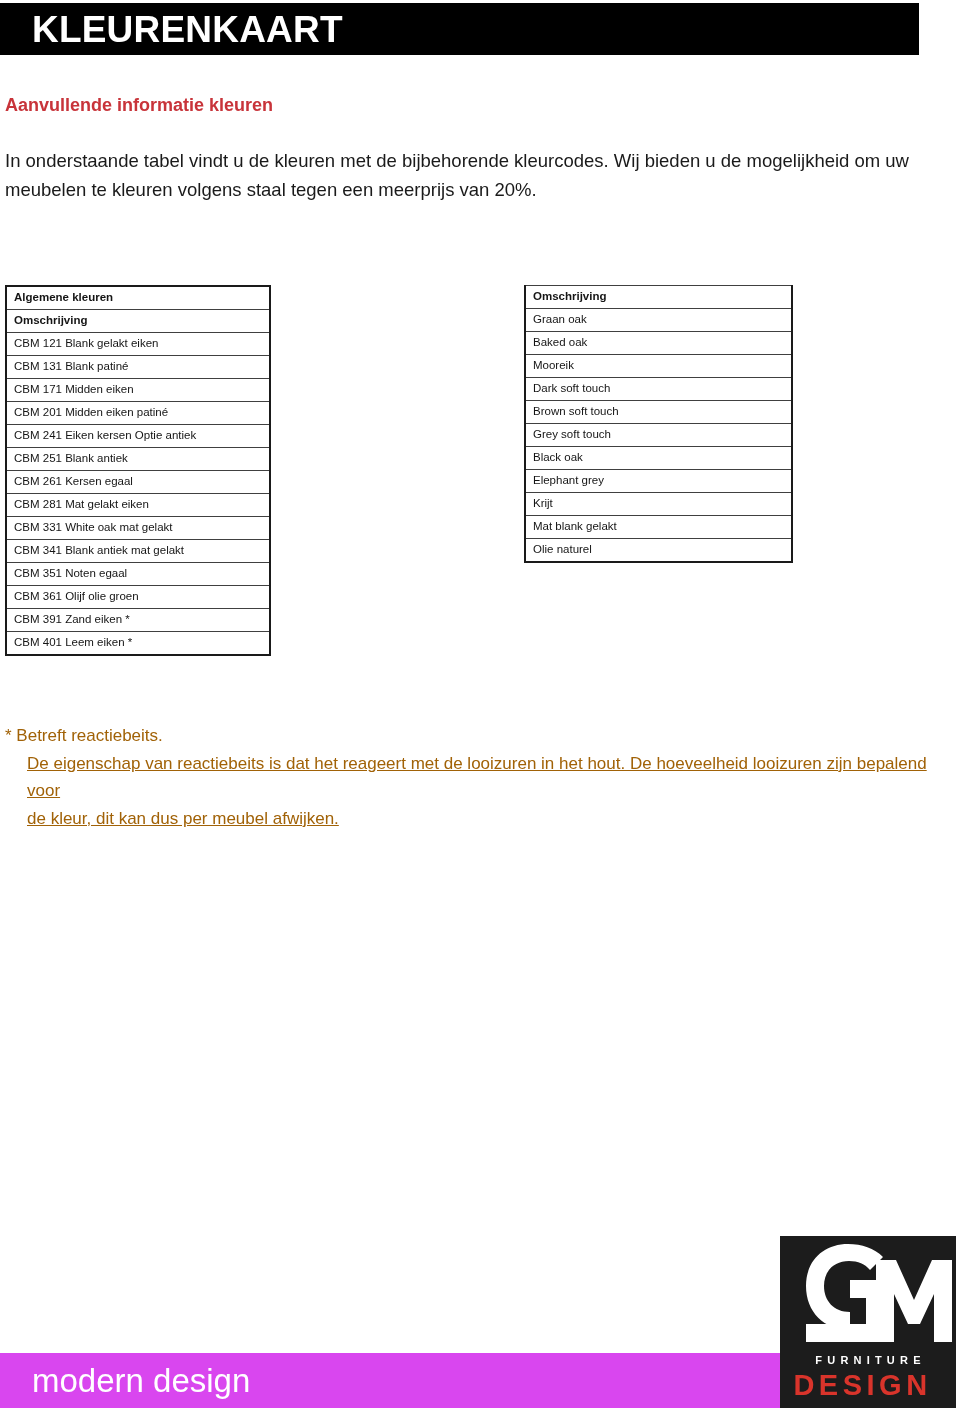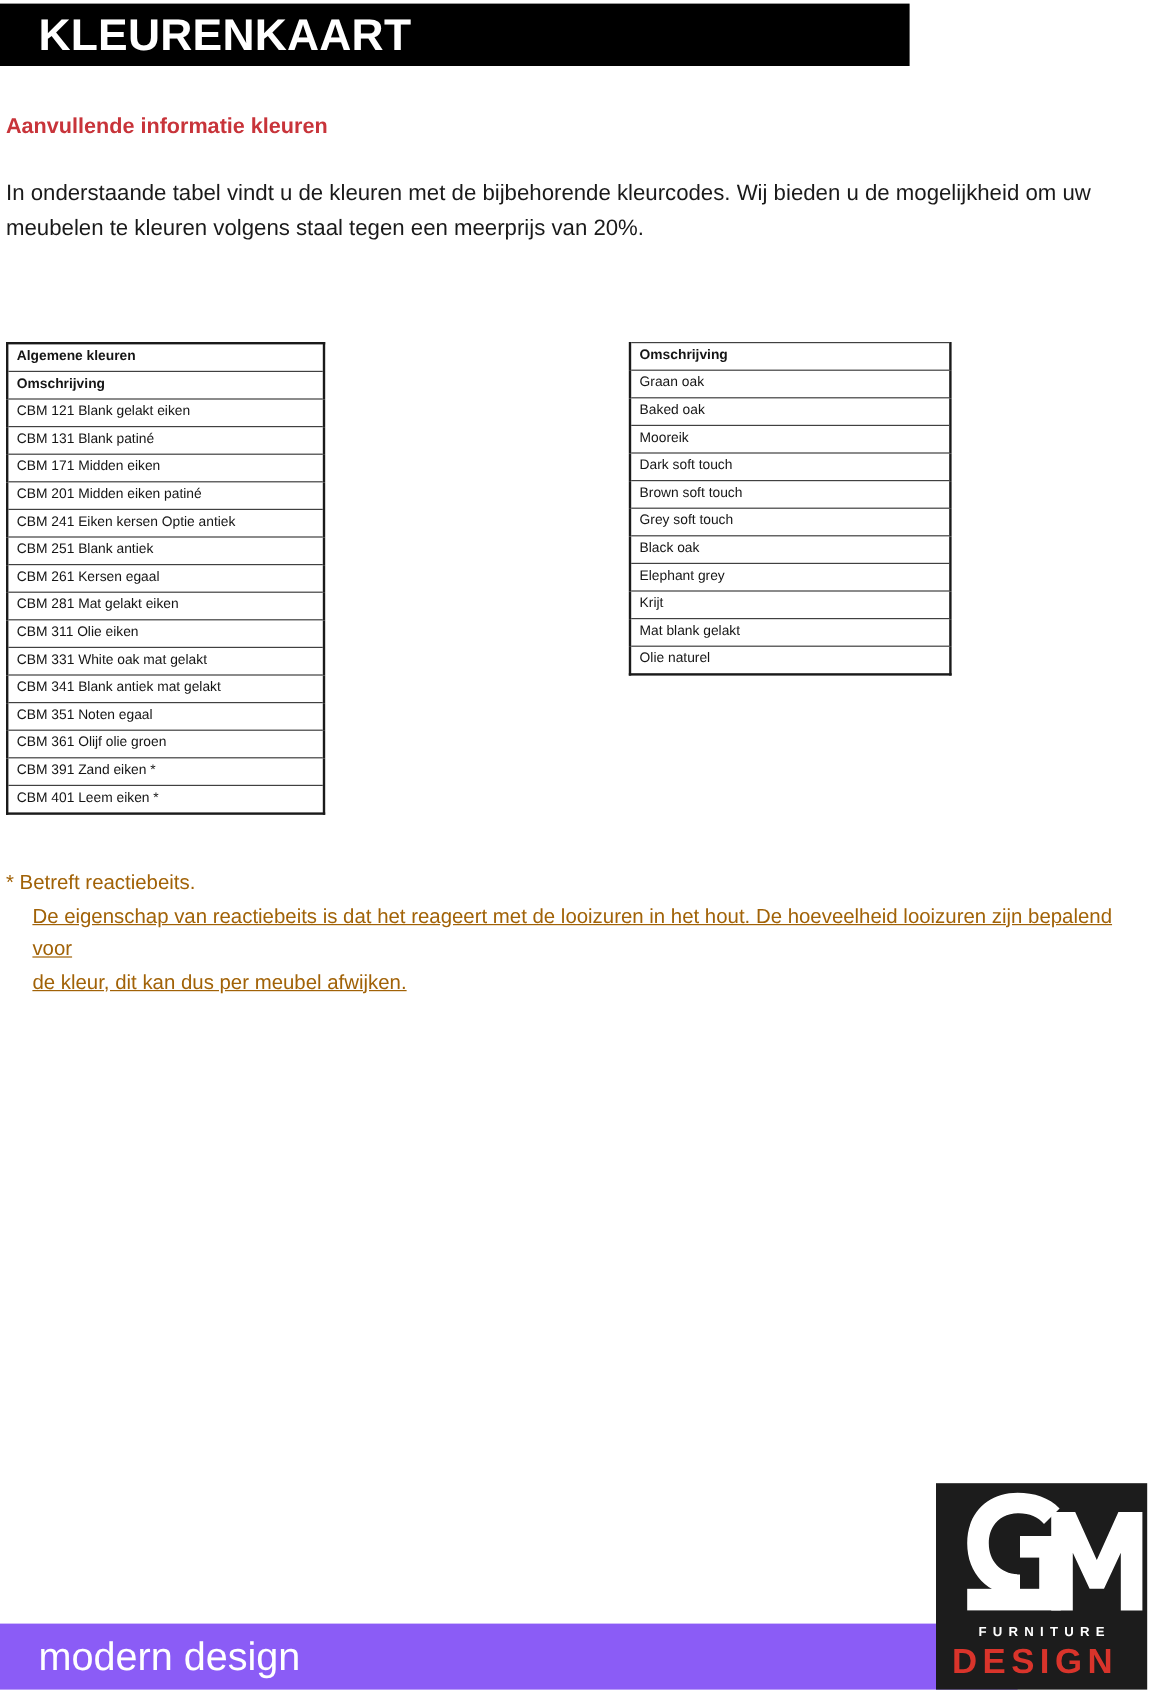--- a/index.html
+++ b/index.html
@@ -14,21 +14,21 @@
     font-family: "Liberation Sans", sans-serif;
     color: #1a1a1a;
     overflow: hidden;
   }
 
   
   .header-bar {
     position: absolute;
     left: 0;
     top: 3px;
-    width: 758px;
+    width: 919px;
     height: 52px;
     background: #000000;
     display: flex;
     align-items: center;
   }
   .header-title {
     color: #ffffff;
     font-size: 37px;
     font-weight: bold;
     letter-spacing: 0.2px;
@@ -93,21 +93,21 @@
   .footnote .fn-line-indent { padding-left: 22px; display: block; text-decoration: underline; }
   .footnote .fn-line { display: block; }
 
   
   .footer-bar {
     position: absolute;
     left: 0;
     top: 1353px;
     width: 848px;
     height: 55px;
-    background: #8b5cf6;
+    background: #d946ef;
     display: flex;
     align-items: center;
   }
   .footer-text {
     color: #ffffff;
     font-size: 33px;
     font-weight: normal;
     padding-left: 32px;
     line-height: 1;
   }
@@ -189,23 +189,20 @@
         <td class="edge">CBM 241 Eiken kersen Optie antiek</td>
       </tr>
     <tr>
         <td class="edge">CBM 251 Blank antiek</td>
       </tr>
     <tr>
         <td class="edge">CBM 261 Kersen egaal</td>
       </tr>
     <tr>
         <td class="edge">CBM 281 Mat gelakt eiken</td>
-      </tr>
-    <tr>
-        <td class="edge">CBM 311 Olie eiken</td>
       </tr>
     <tr>
         <td class="edge">CBM 331 White oak mat gelakt</td>
       </tr>
     <tr>
         <td class="edge">CBM 341 Blank antiek mat gelakt</td>
       </tr>
     <tr>
         <td class="edge">CBM 351 Noten egaal</td>
       </tr>

